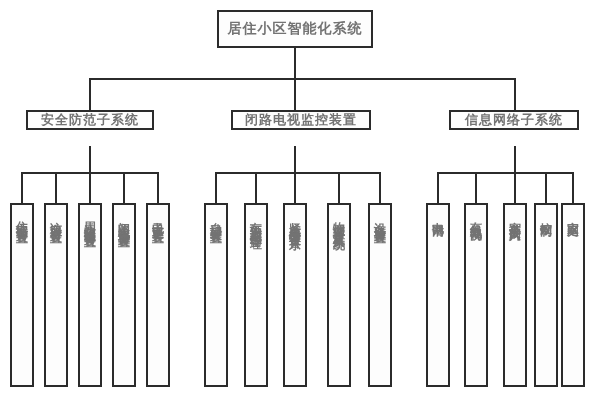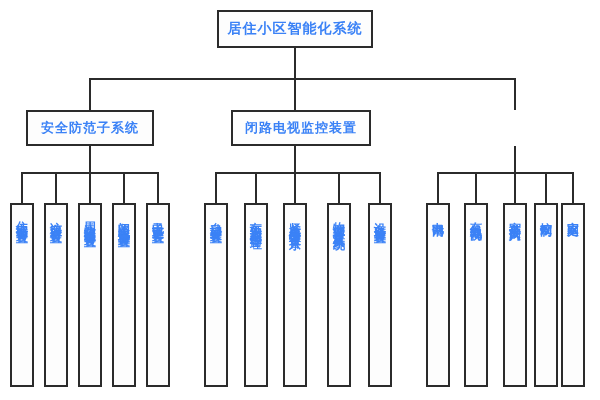--- a/index.html
+++ b/index.html
@@ -24,41 +24,41 @@
   .node {
     position: absolute;
     box-sizing: border-box;
     border: 2px solid #2b2b2b;
     background: #fdfdfd;
     display: flex;
     align-items: center;
     justify-content: center;
   }
   .node-label {
-    color: #3b82f6;
+    color: #737373;
     font-weight: bold;
     letter-spacing: 1px;
     white-space: nowrap;
   }
 
   
   .root {
     left: 217px;
     top: 10px;
     width: 156px;
     height: 38px;
   }
   .root .node-label {
     font-size: 14px;
   }
 
   
   .sub {
     top: 110px;
-    height: 36px;
+    height: 20px;
   }
   .sub .node-label {
     font-size: 13px;
   }
   .sub-0 { left: 26px;  width: 128px; }
   .sub-1 { left: 231px; width: 140px; }
   .sub-2 { left: 449px; width: 130px; }
 
   
   .leaf {
@@ -105,20 +105,23 @@
 
   <div class="vline" style="left:89px; top:78px; height:32px;"></div>
   <div class="vline" style="left:294px; top:78px; height:32px;"></div>
   <div class="vline" style="left:514px; top:78px; height:32px;"></div>
 
   <div class="node sub sub-0">
     <span class="node-label">安全防范子系统</span>
   </div>
   <div class="node sub sub-1">
     <span class="node-label">闭路电视监控装置</span>
+  </div>
+  <div class="node sub sub-2">
+    <span class="node-label">信息网络子系统</span>
   </div>
 
   <div class="vline" style="left:89px; top:146px; height:26px;"></div>
   <div class="hline" style="left:21px; top:172px; width:137px;"></div>
   <div class="vline" style="left:21px;  top:172px; height:31px;"></div>
   <div class="vline" style="left:55px;  top:172px; height:31px;"></div>
   <div class="vline" style="left:89px;  top:172px; height:31px;"></div>
   <div class="vline" style="left:123px; top:172px; height:31px;"></div>
   <div class="vline" style="left:157px; top:172px; height:31px;"></div>
 

